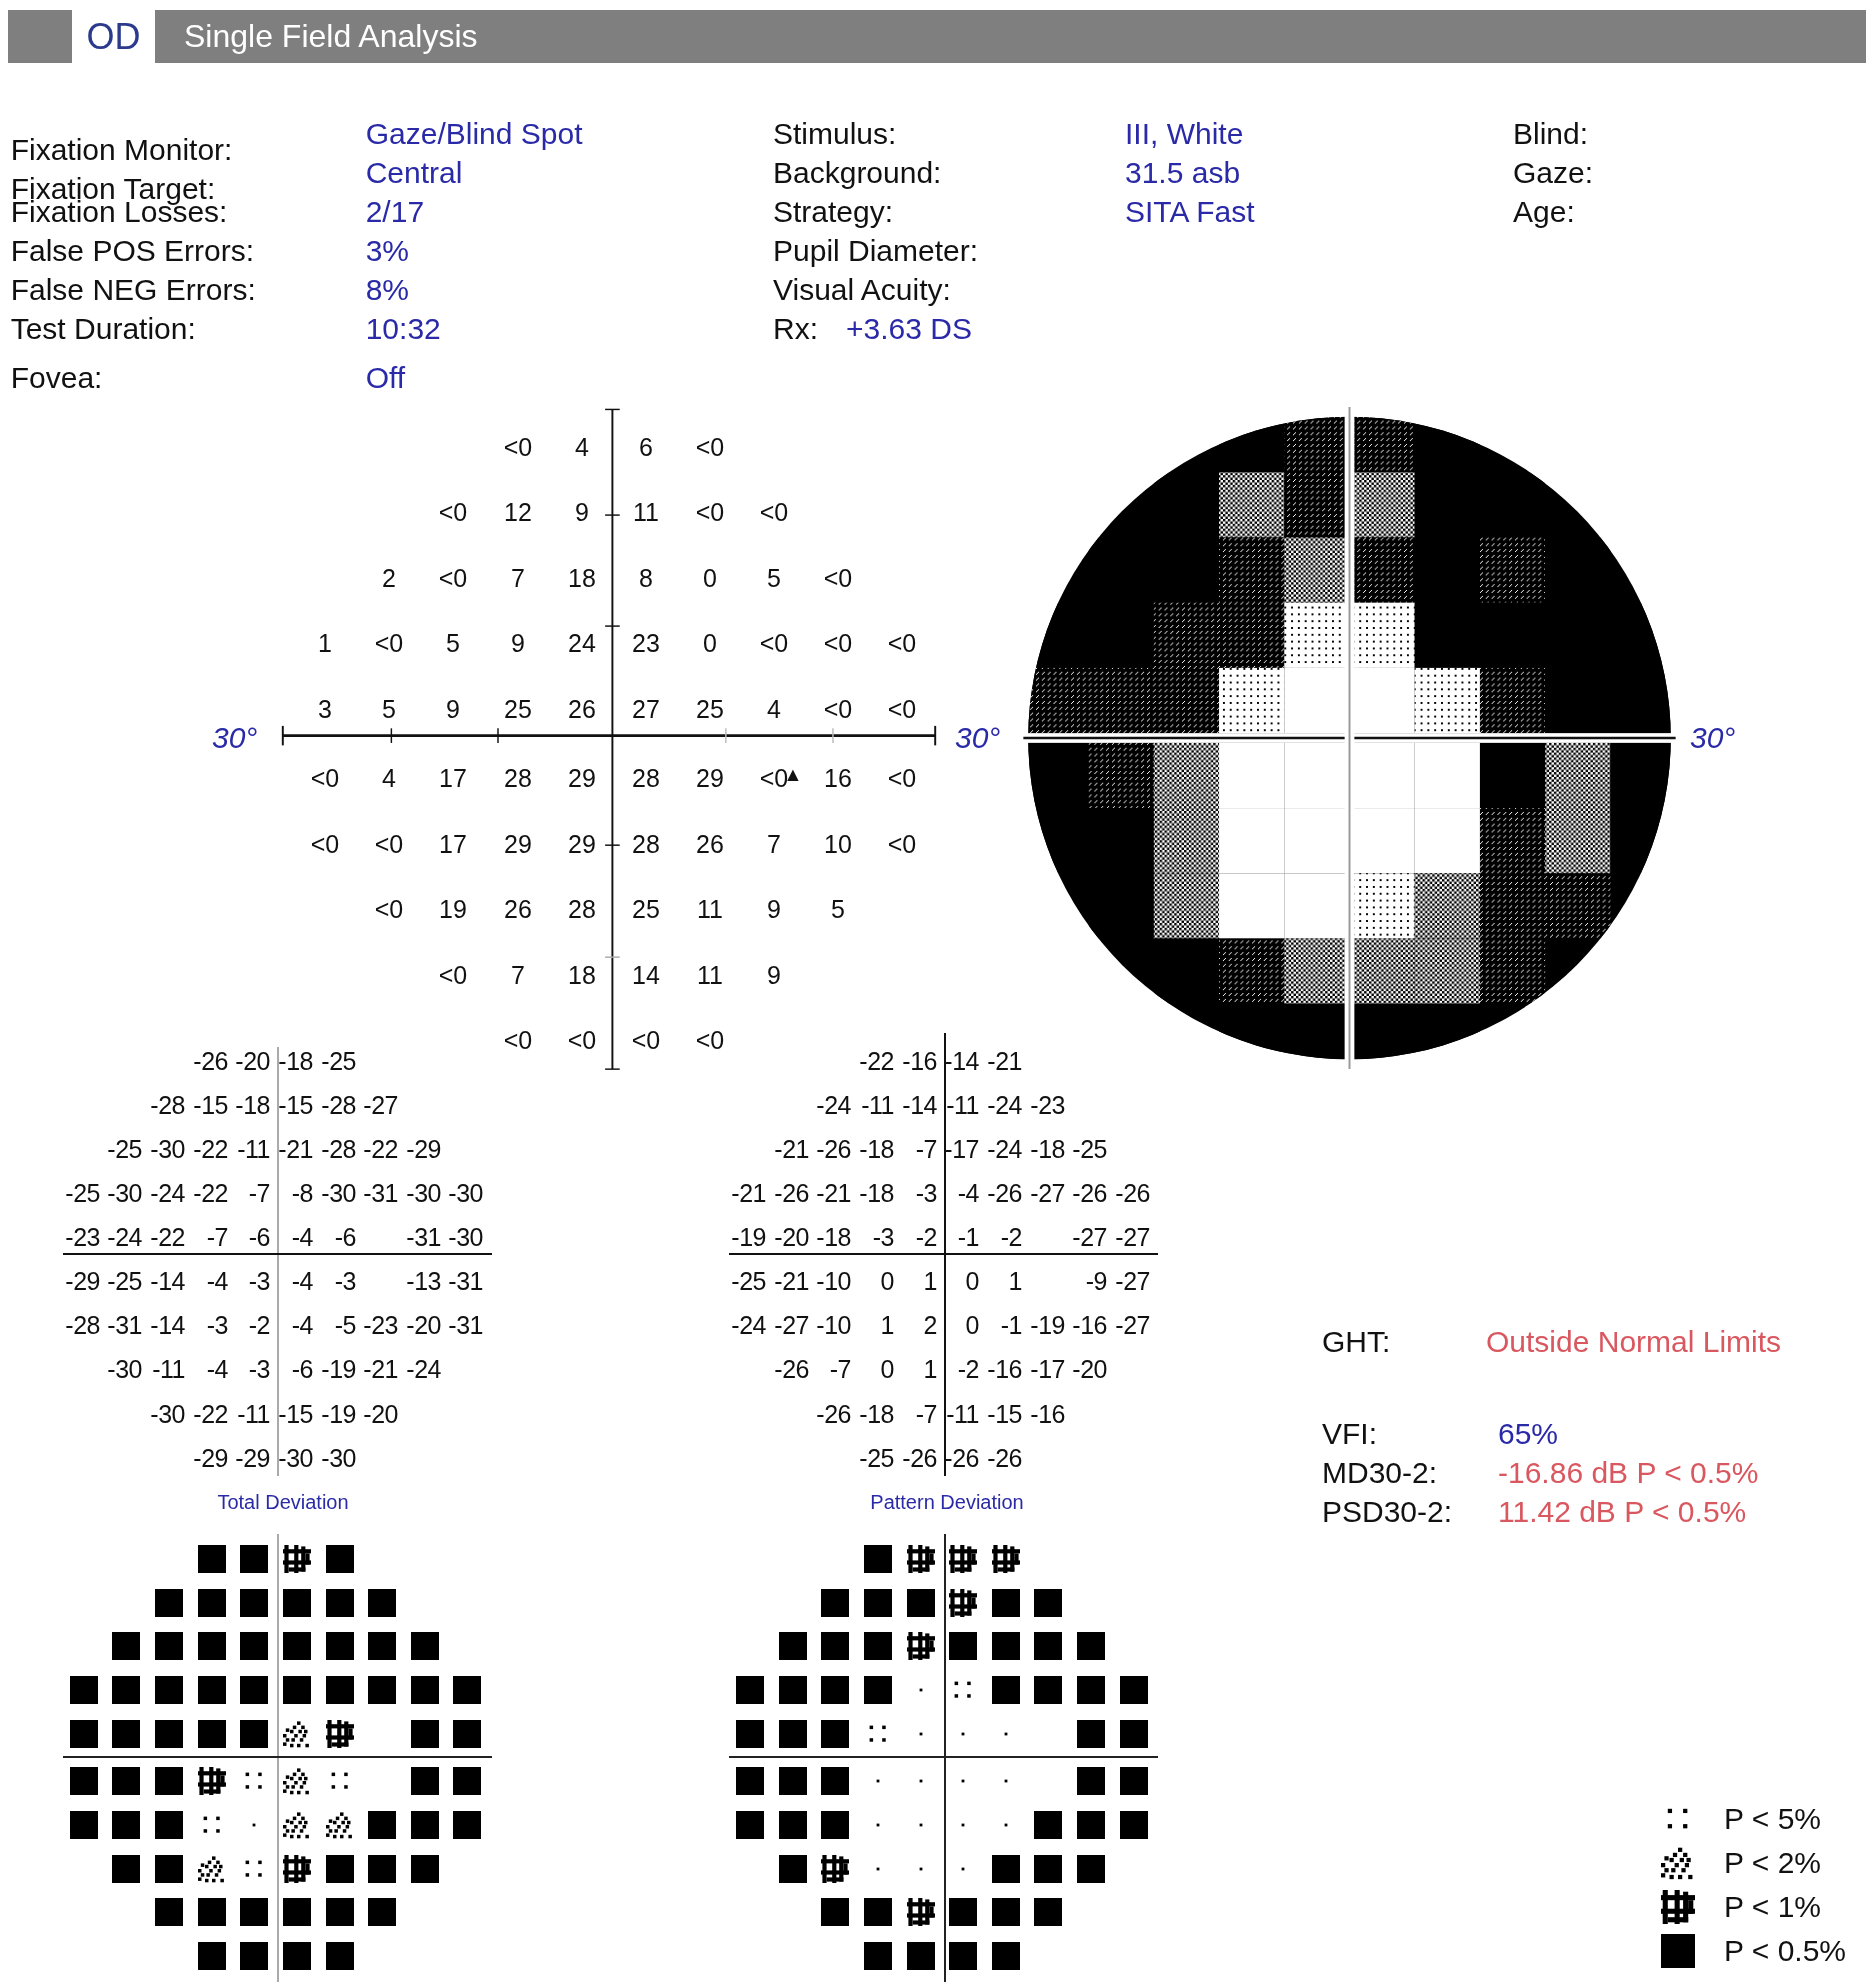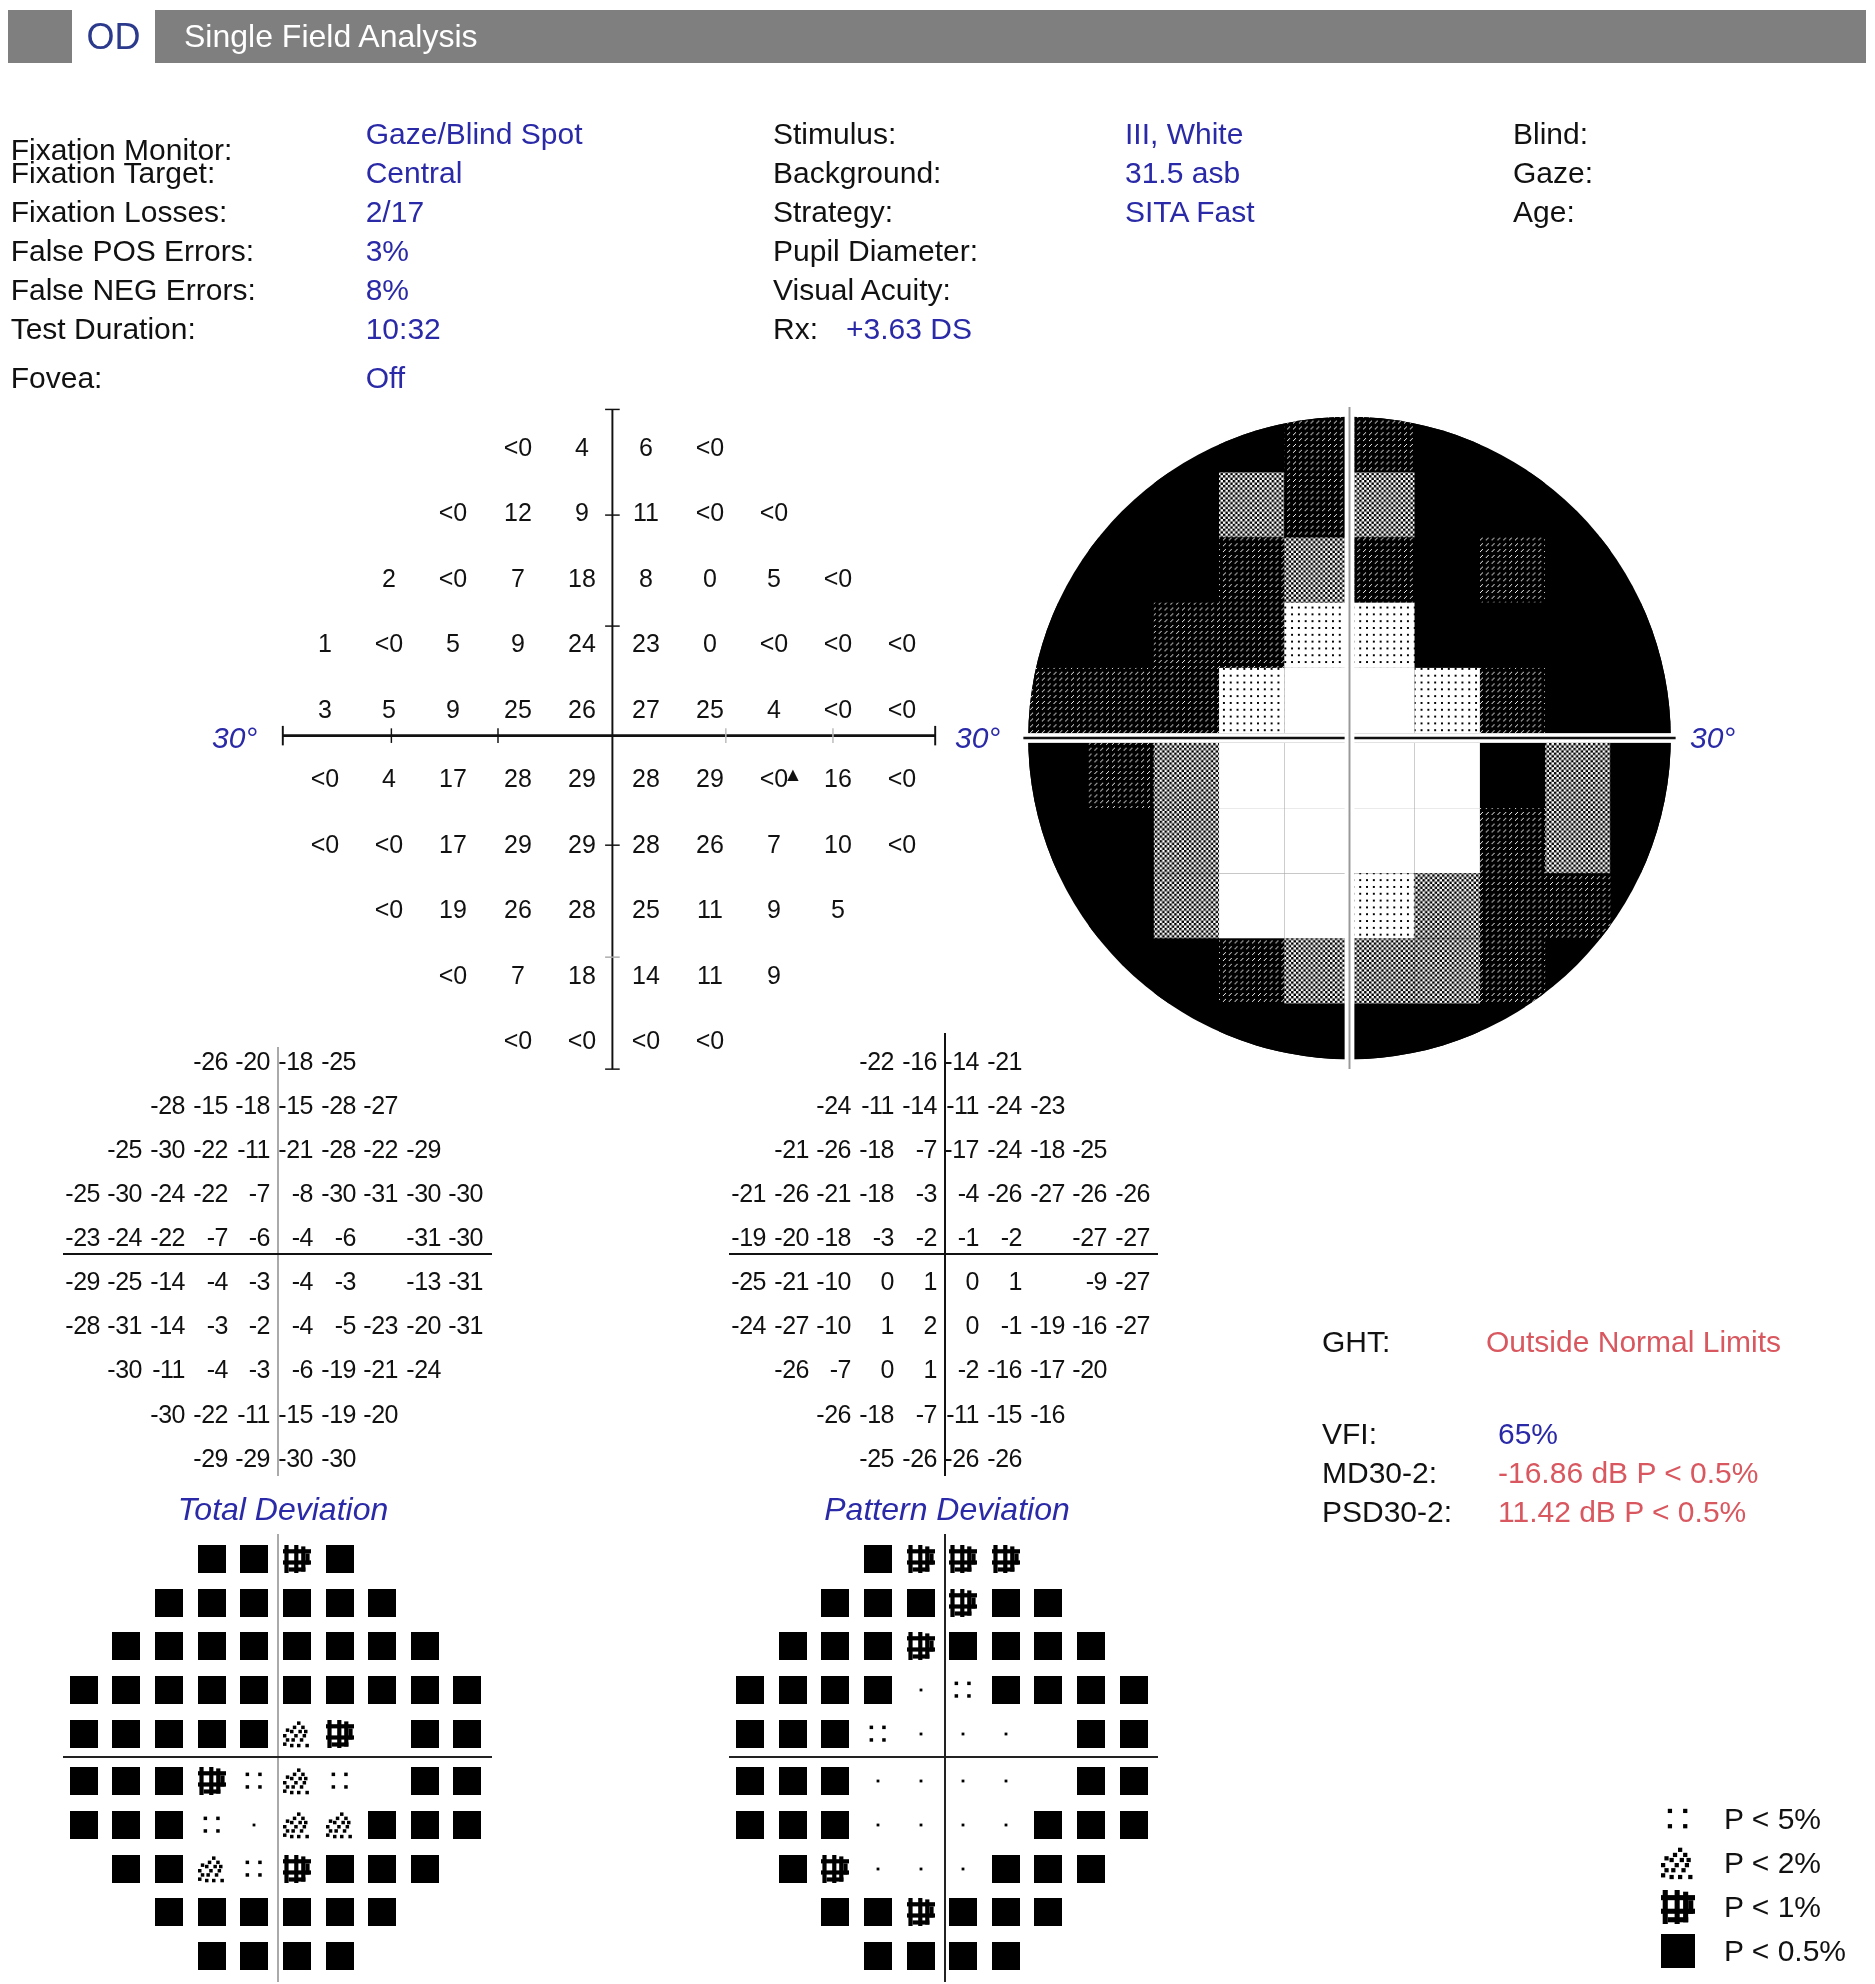--- a/index.html
+++ b/index.html
@@ -11,38 +11,38 @@
              font-size:36px; line-height:53px; text-align:center; }
   .hdr-bar { left:155px; top:9.7px; width:1711px; height:53px; background:#7f7f7f; color:#fff;
              font-size:32px; line-height:53px;text-align:right; }
   .hdr-bar .t1 { position:absolute; left:29px; }
   .hdr-bar .t2 { position:absolute; right:44px; }
   .lbl { font-size:30px; color:#111; white-space:nowrap; }
   .val { font-size:30px; color:#2a2aa8; white-space:nowrap; }
   .num { position:absolute; font-size:25px; color:#111; transform:translate(-50%,-50%); white-space:nowrap; }
   .dev { position:absolute; font-size:25px; color:#111; transform:translate(-100%,-50%); white-space:nowrap; letter-spacing:-0.5px; }
   .deg { font-size:30px; color:#2a2aa8; font-style:italic; }
-  .title-blue { font-size:32px; color:#2a2aa8; transform:translateX(-50%); white-space:nowrap;font-style:italic; }
+  .title-blue { font-size:20px; color:#2a2aa8; transform:translateX(-50%); white-space:nowrap; }
   .sym { position:absolute; width:28px; height:28px; transform:translate(-50%,-50%); }
   .red { color:#d9575f; }
   .blue { color:#2a2aa8; }
 </style>
 </head>
 <body>
 
 <div class="abs hdr-left"></div>
 <div class="abs hdr-eye">OD</div>
 <div class="abs hdr-bar">
   <span class="t1">Single Field Analysis</span>
 </div>
 
 <div class="abs" style="left:10.7px; top:117px;">
   <div class="lbl abs" style="top:16px">Fixation Monitor:</div>
   <div class="val abs" style="top:0; left:355px">Gaze/Blind Spot</div>
-  <div class="lbl abs" style="top:39px">Fixation Target:</div>
+  <div class="lbl abs" style="top:55px">Fixation Target:</div>
   <div class="val abs" style="top:39px; left:355px">Central</div>
   <div class="lbl abs" style="top:78px">Fixation Losses:</div>
   <div class="val abs" style="top:78px; left:355px">2/17</div>
   <div class="lbl abs" style="top:117px">False POS Errors:</div>
   <div class="val abs" style="top:117px; left:355px">3%</div>
   <div class="lbl abs" style="top:156px">False NEG Errors:</div>
   <div class="val abs" style="top:156px; left:355px">8%</div>
   <div class="lbl abs" style="top:195px">Test Duration:</div>
   <div class="val abs" style="top:195px; left:355px">10:32</div>
   <div class="lbl abs" style="top:244px">Fovea:</div>

